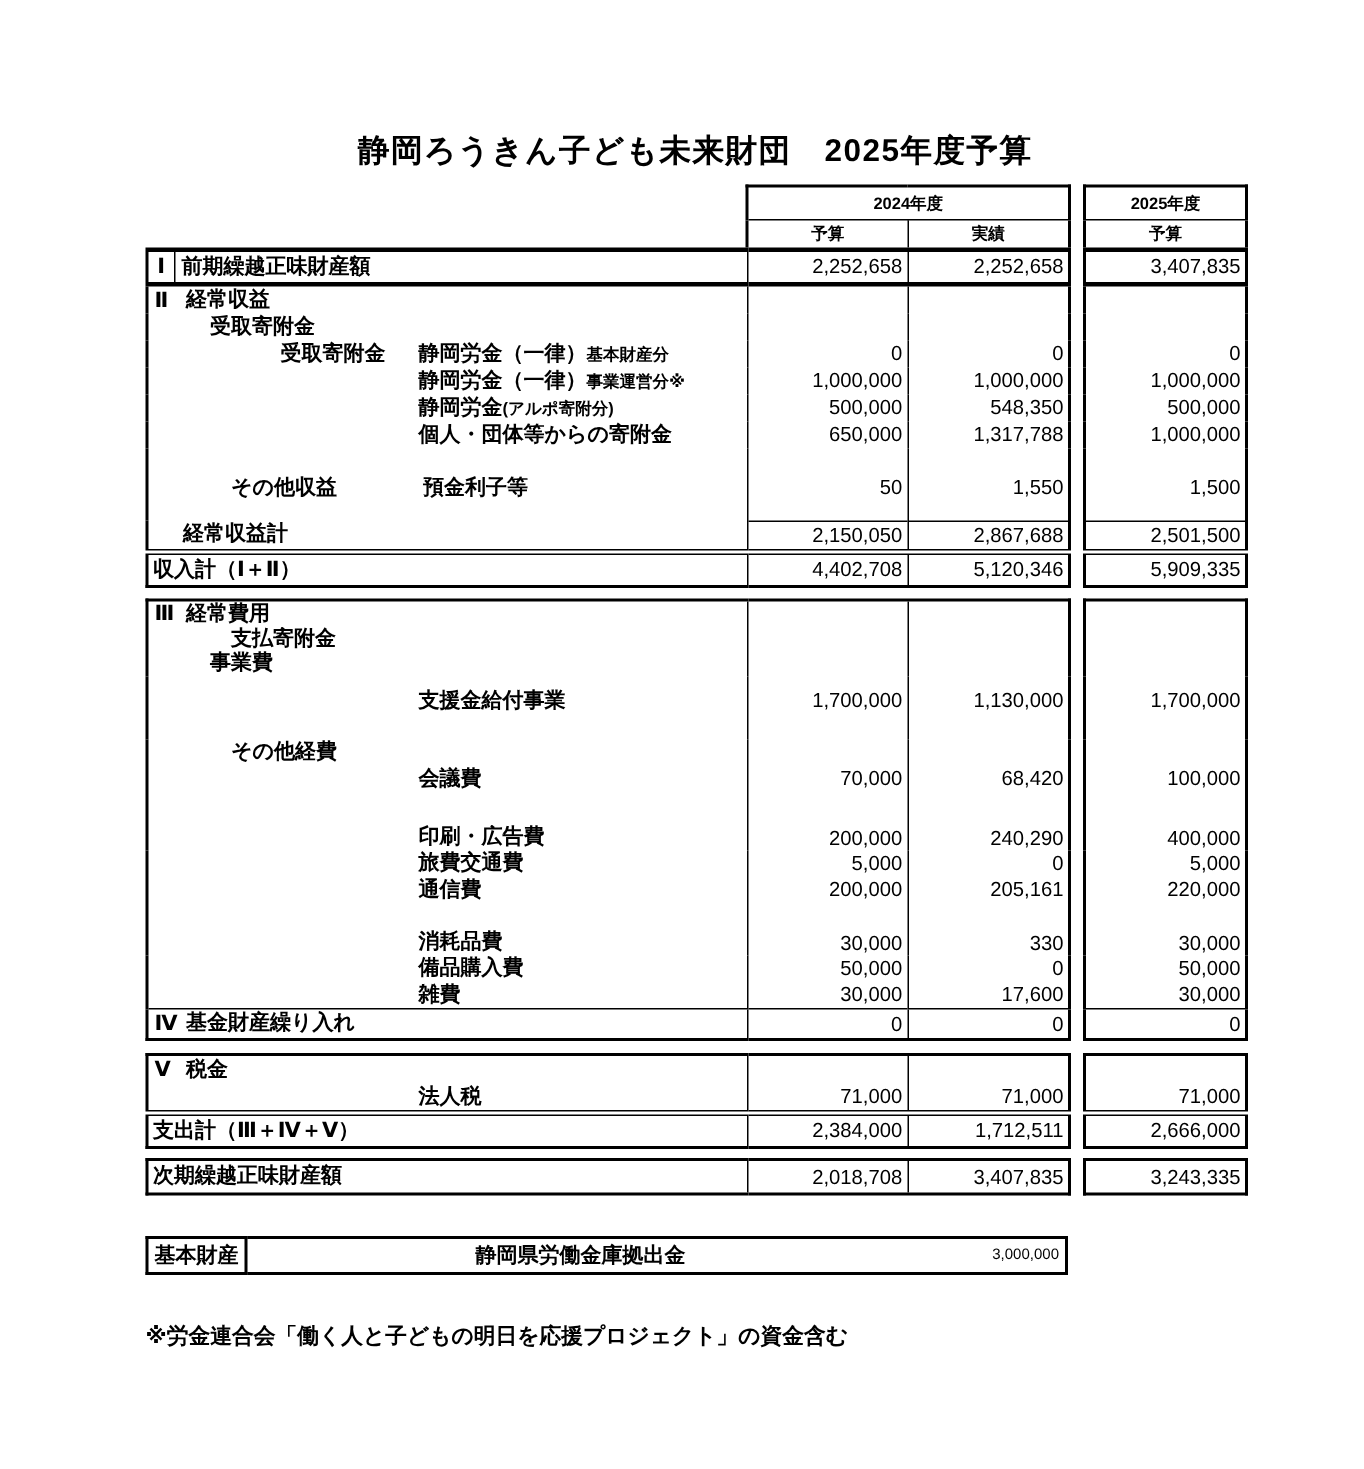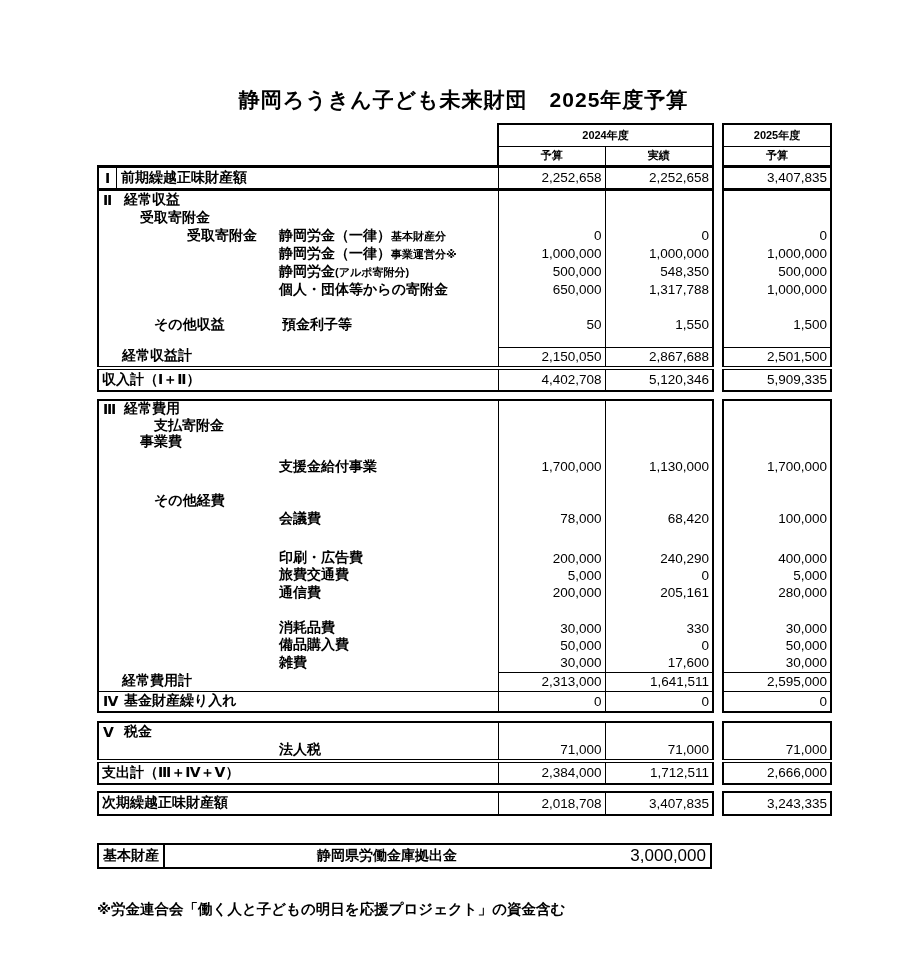--- a/index.html
+++ b/index.html
@@ -29,21 +29,21 @@
   .lw .abs{position:absolute;top:50%;transform:translateY(-50%);white-space:nowrap;}
   .lw .numbox{position:absolute;left:0;top:0;height:100%;width:17px;border-right:1px solid #000;
     display:flex;align-items:center;justify-content:center;}
   .sm{font-size:11px;}
   table.kihon{border-collapse:collapse;table-layout:fixed;width:615px;margin-top:27px;}
   table.kihon td{padding:0;vertical-align:middle;}
   .kl{width:64px;border:2px solid #000;font-weight:bold;font-size:14px;text-align:center;white-space:nowrap;}
   .kc{border-top:2px solid #000;border-bottom:2px solid #000;border-right:2px solid #000;}
   .kw{position:relative;height:100%;width:100%;}
   .kitem{position:absolute;left:152px;top:50%;transform:translateY(-50%);font-weight:bold;font-size:14px;white-space:nowrap;}
-  .kval{position:absolute;right:4px;top:50%;transform:translateY(-50%);font-size:17px;}
+  .kval{position:absolute;right:4px;top:50%;transform:translateY(-50%);font-size:10px;}
   .note{margin-top:31px;font-size:14.5px;font-weight:bold;white-space:nowrap;}
 </style>
 </head>
 <body>
 
 <div class="page">
   <div class="title">静岡ろうきん子ども未来財団　2025年度予算</div>
 
   <table class="budget">
     <colgroup>
@@ -277,21 +277,21 @@
           <td class="nc bl1 br2  " style="height: 17px;"></td>
           <td class="gc" style="height: 17px;"></td>
           <td class="nc bl2 br2  " style="height: 17px;"></td>
         </tr>
         <tr style="height: 18px;">
           <td class="lc bl2  " style="height: 18px;">
             <div class="lw">
               <span class="abs" style="left: 180px;">会議費</span>
             </div>
           </td>
-          <td class="nc bl1  " style="height: 18px;">78,000</td>
+          <td class="nc bl1  " style="height: 18px;">70,000</td>
           <td class="nc bl1 br2  " style="height: 18px;">68,420</td>
           <td class="gc" style="height: 18px;"></td>
           <td class="nc bl2 br2  " style="height: 18px;">100,000</td>
         </tr>
         <tr style="height: 22px;">
           <td class="lc bl2  " style="height: 22px;">
             <div class="lw"></div>
           </td>
           <td class="nc bl1  " style="height: 22px;"></td>
           <td class="nc bl1 br2  " style="height: 22px;"></td>
@@ -322,21 +322,21 @@
         </tr>
         <tr style="height: 18px;">
           <td class="lc bl2  " style="height: 18px;">
             <div class="lw">
               <span class="abs" style="left: 180px;">通信費</span>
             </div>
           </td>
           <td class="nc bl1  " style="height: 18px;">200,000</td>
           <td class="nc bl1 br2  " style="height: 18px;">205,161</td>
           <td class="gc" style="height: 18px;"></td>
-          <td class="nc bl2 br2  " style="height: 18px;">280,000</td>
+          <td class="nc bl2 br2  " style="height: 18px;">220,000</td>
         </tr>
         <tr style="height: 18px;">
           <td class="lc bl2  " style="height: 18px;">
             <div class="lw"></div>
           </td>
           <td class="nc bl1  " style="height: 18px;"></td>
           <td class="nc bl1 br2  " style="height: 18px;"></td>
           <td class="gc" style="height: 18px;"></td>
           <td class="nc bl2 br2  " style="height: 18px;"></td>
         </tr>
@@ -365,31 +365,20 @@
         <tr style="height: 18px;">
           <td class="lc bl2  " style="height: 18px;">
             <div class="lw">
               <span class="abs" style="left: 180px;">雑費</span>
             </div>
           </td>
           <td class="nc bl1  " style="height: 18px;">30,000</td>
           <td class="nc bl1 br2  " style="height: 18px;">17,600</td>
           <td class="gc" style="height: 18px;"></td>
           <td class="nc bl2 br2  " style="height: 18px;">30,000</td>
-        </tr>
-        <tr style="height: 18px;">
-          <td class="lc bl2  " style="height: 18px;">
-            <div class="lw">
-              <span class="abs" style="left: 23px;">経常費用計</span>
-            </div>
-          </td>
-          <td class="nc bl1 nl " style="height: 18px;">2,313,000</td>
-          <td class="nc bl1 br2 nl " style="height: 18px;">1,641,511</td>
-          <td class="gc" style="height: 18px;"></td>
-          <td class="nc bl2 br2 nl " style="height: 18px;">2,595,000</td>
         </tr>
         <tr style="height: 19px;">
           <td class="lc bl2 flt bb2" style="height: 19px;">
             <div class="lw">
               <span class="abs" style="left: 4px;">Ⅳ</span>
               <span class="abs" style="left: 25px;">基金財産繰り入れ</span>
             </div>
           </td>
           <td class="nc bl1 flt bb2" style="height: 19px;">0</td>
           <td class="nc bl1 br2 flt bb2" style="height: 19px;">0</td>

